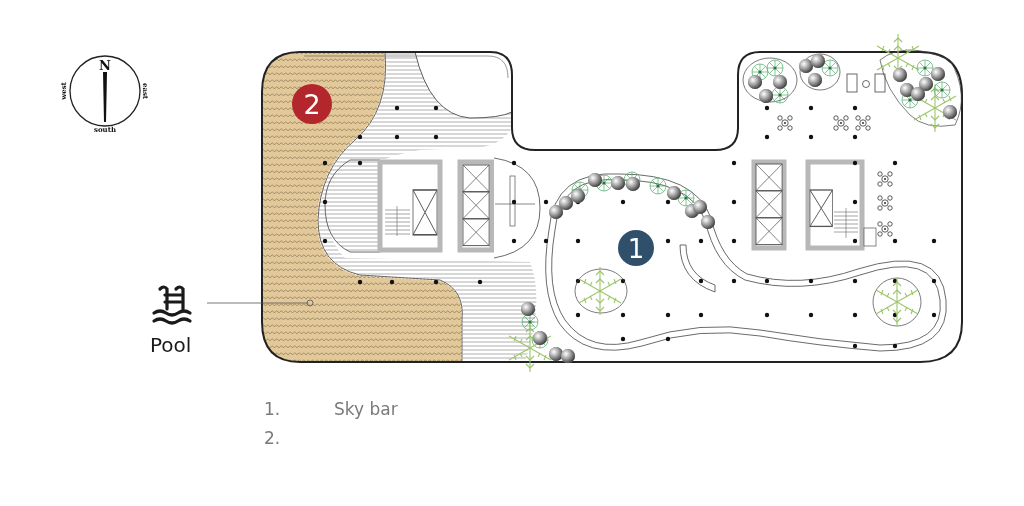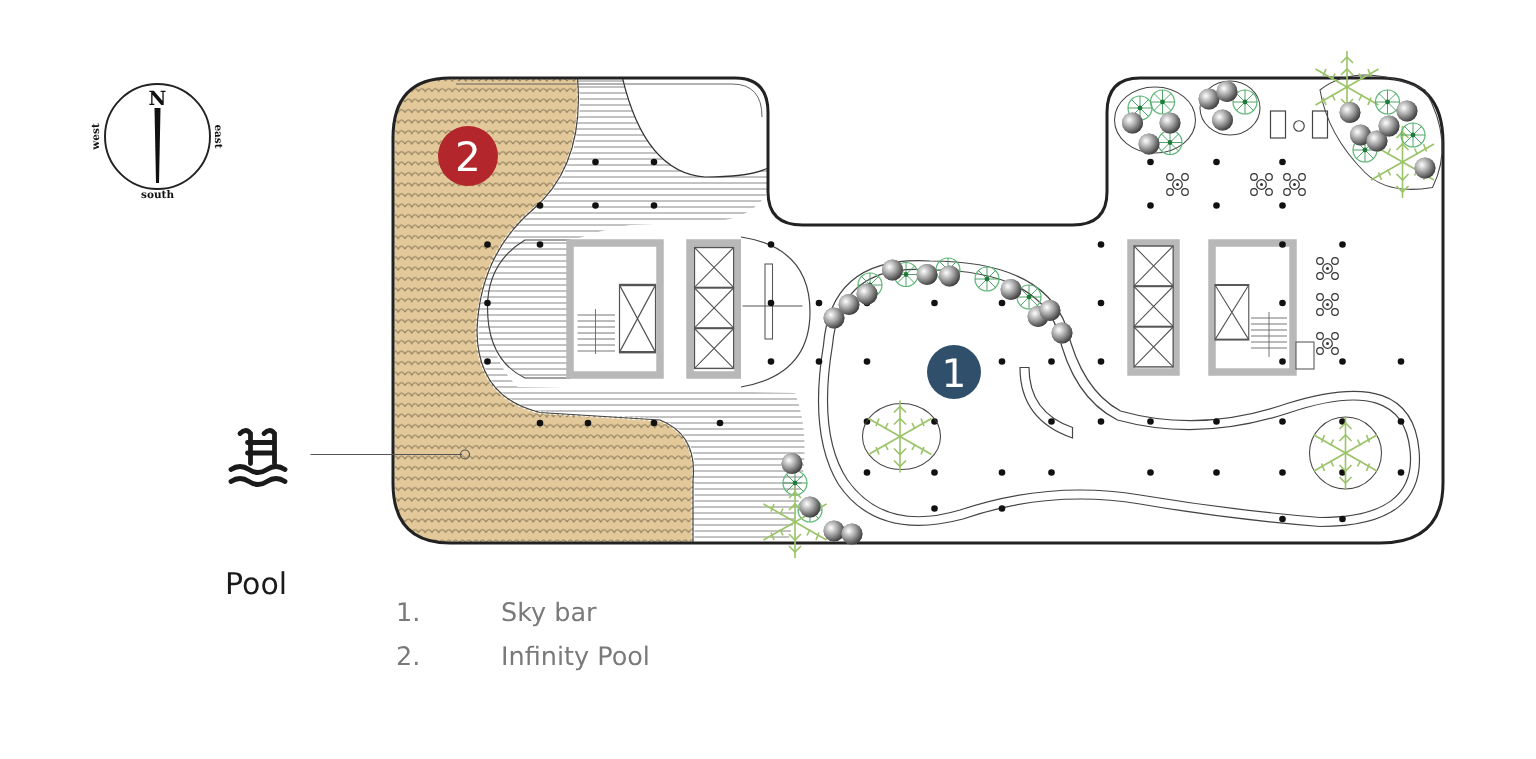--- a/index.html
+++ b/index.html
@@ -1,21 +1,21 @@
 <!DOCTYPE html>
 <html><head>
 <meta charset="utf-8">
 <style>
   html, body { margin:0; padding:0; background:#ffffff; }
   body { width:1024px; height:506px; position:relative; overflow:hidden; font-family:"Liberation Sans", sans-serif; }
   #plan { position:absolute; left:0; top:0; width:1024px; height:506px; }
   .legend { position:absolute; left:264px; top:395px; color:#7a7a7a; font-size:17px; line-height:29px; font-family:"DejaVu Sans", sans-serif; }
   .legend-row { display:flex; }
   .legend-num { width:70px; }
-  .pool-label { position:absolute; left:150px; top:333px; font-size:20px; color:#1a1a1a; font-family:"DejaVu Sans", sans-serif;margin-top:44px; }
+  .pool-label { position:absolute; left:150px; top:333px; font-size:20px; color:#1a1a1a; font-family:"DejaVu Sans", sans-serif; }
   .badge-text { font-family:"DejaVu Sans", sans-serif; }
 </style>
 </head>
 <body>
 
 <svg id="plan" viewBox="0 0 1024 506" xmlns="http://www.w3.org/2000/svg">
   <defs>
     <pattern id="scales" width="9" height="7" patternUnits="userSpaceOnUse">
       <rect width="9" height="7" fill="#e3c99a"></rect>
       <path d="M0 5 Q2.25 1 4.5 5 Q6.75 1 9 5" fill="none" stroke="#8a7a5a" stroke-width="0.7"></path>
@@ -315,15 +315,14 @@
 
 <div class="pool-label">Pool</div>
 
 <div class="legend">
   <div class="legend-row">
     <span class="legend-num">1.</span>
     <span>Sky bar</span>
   </div>
   <div class="legend-row">
     <span class="legend-num">2.</span>
-    <span>Infinity Pool</span>
   </div>
 </div>
 
 </body></html>

